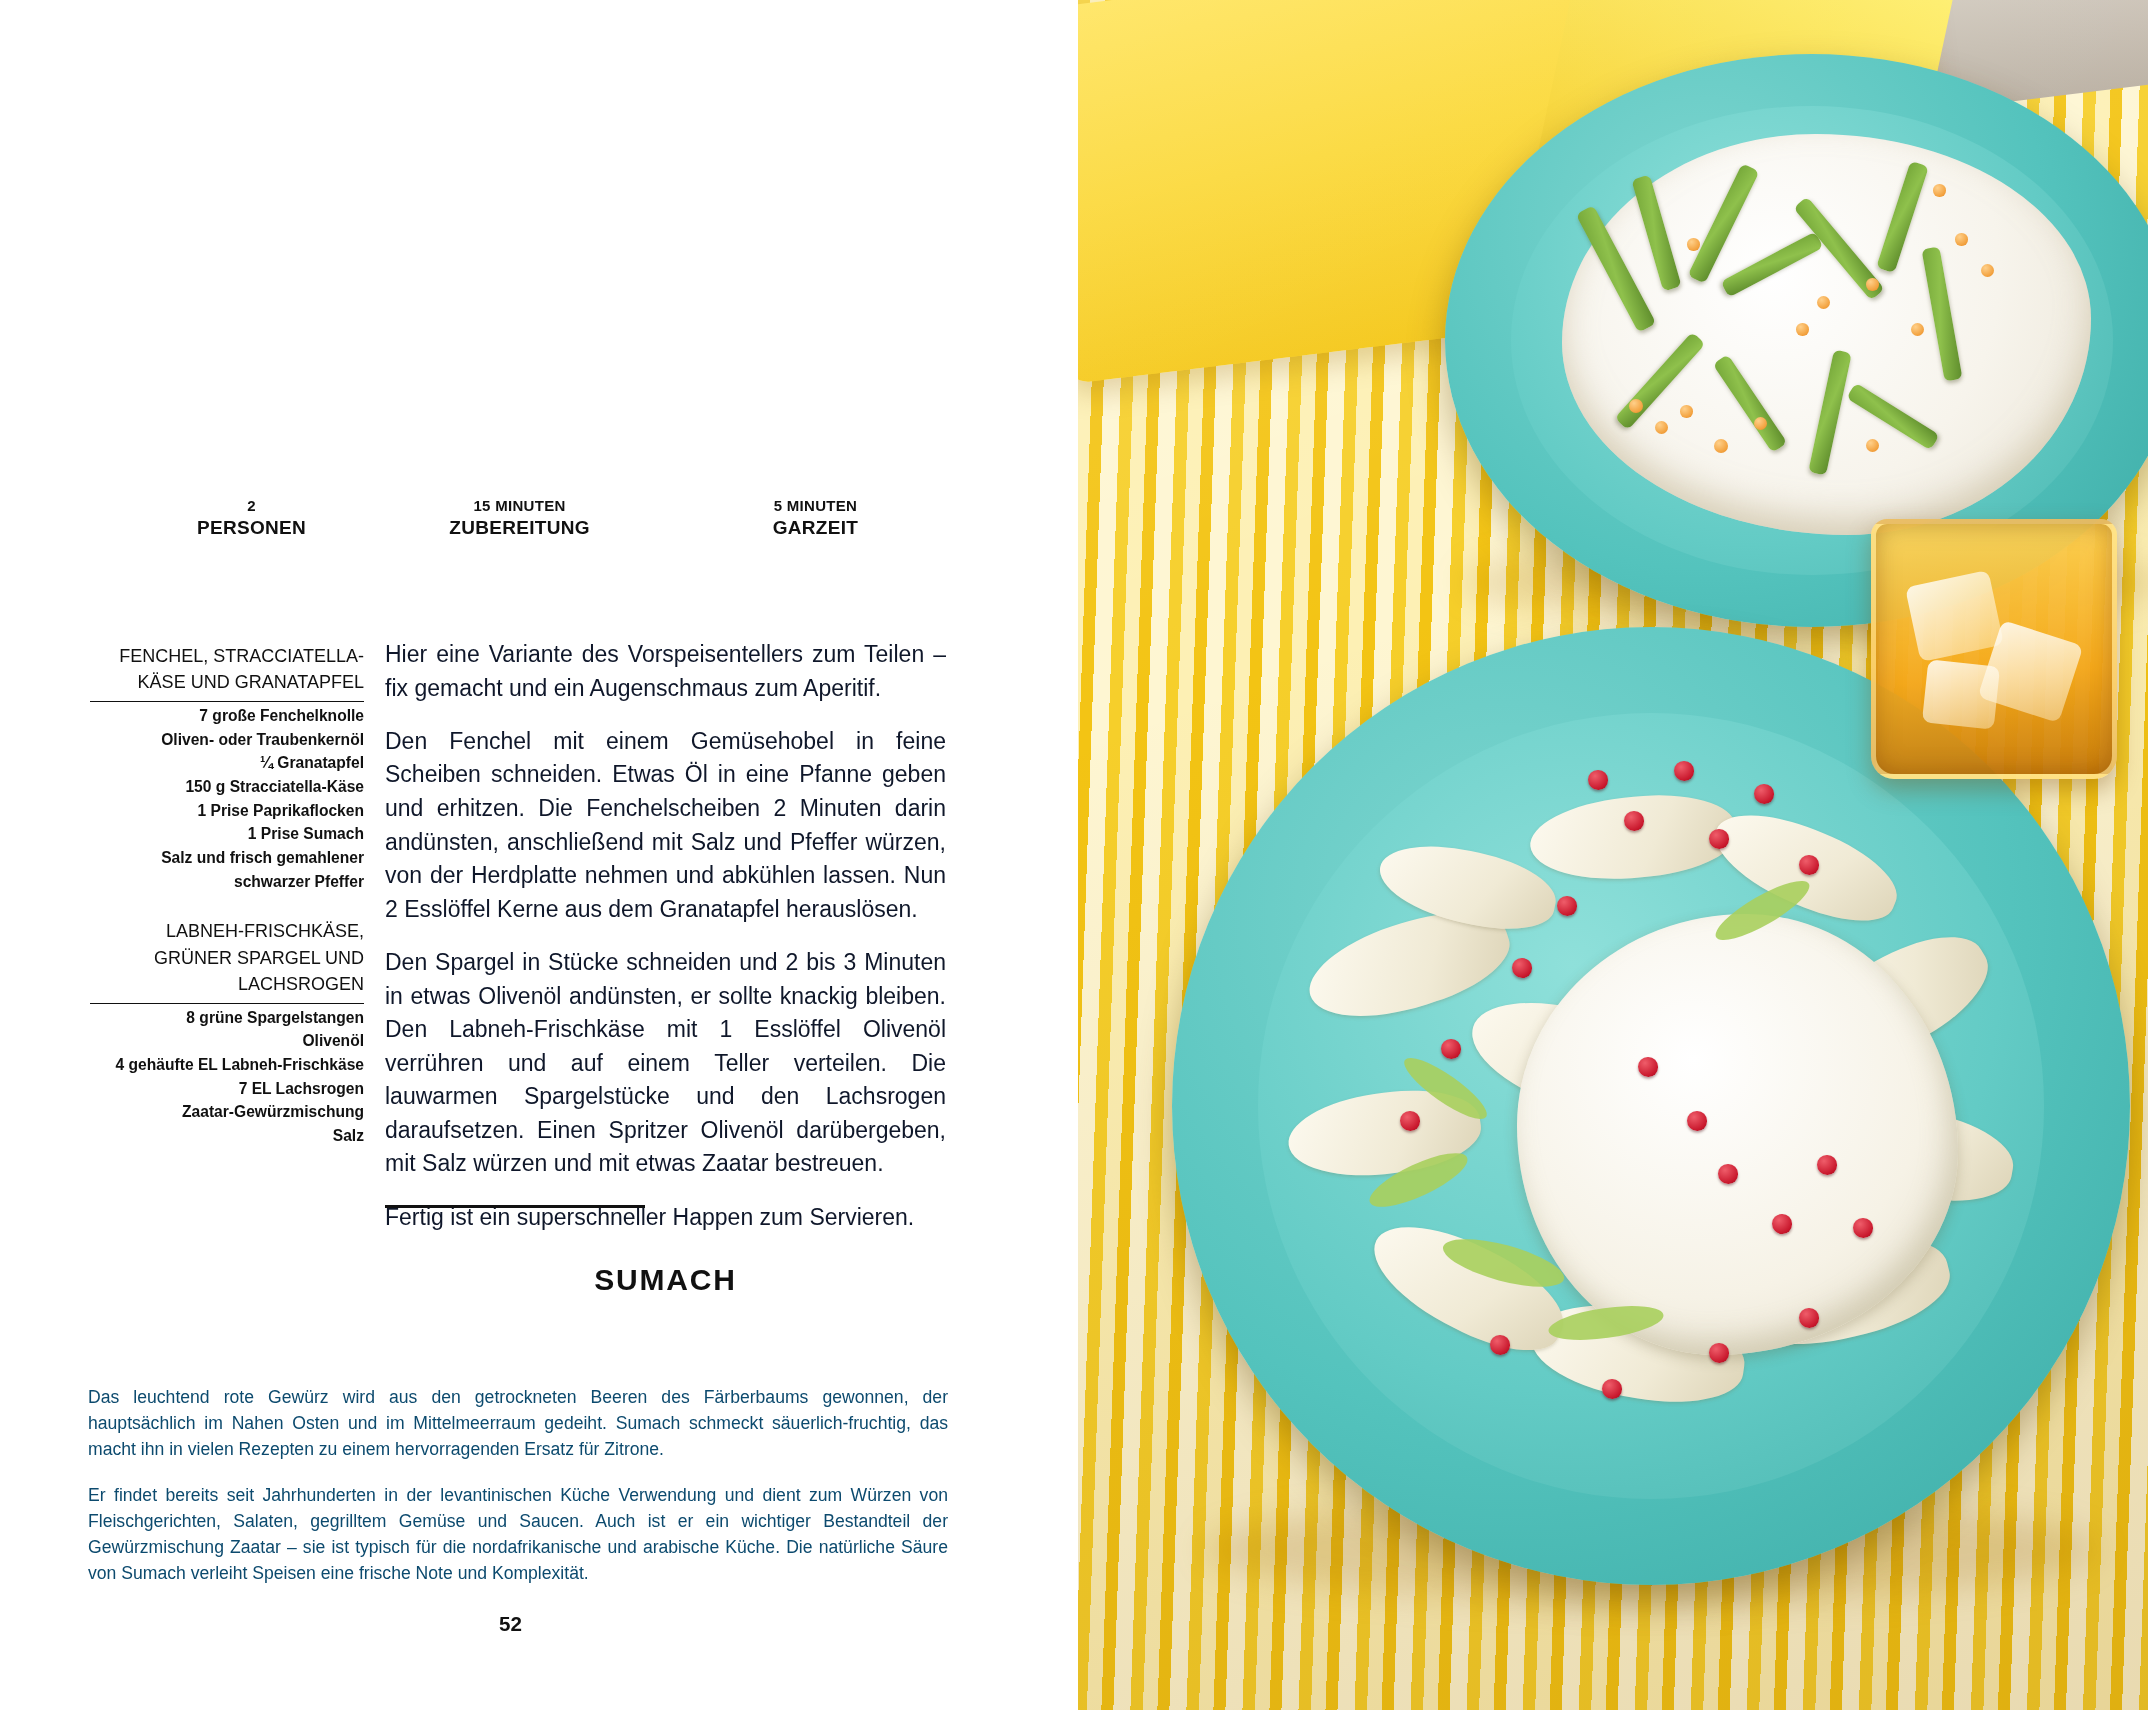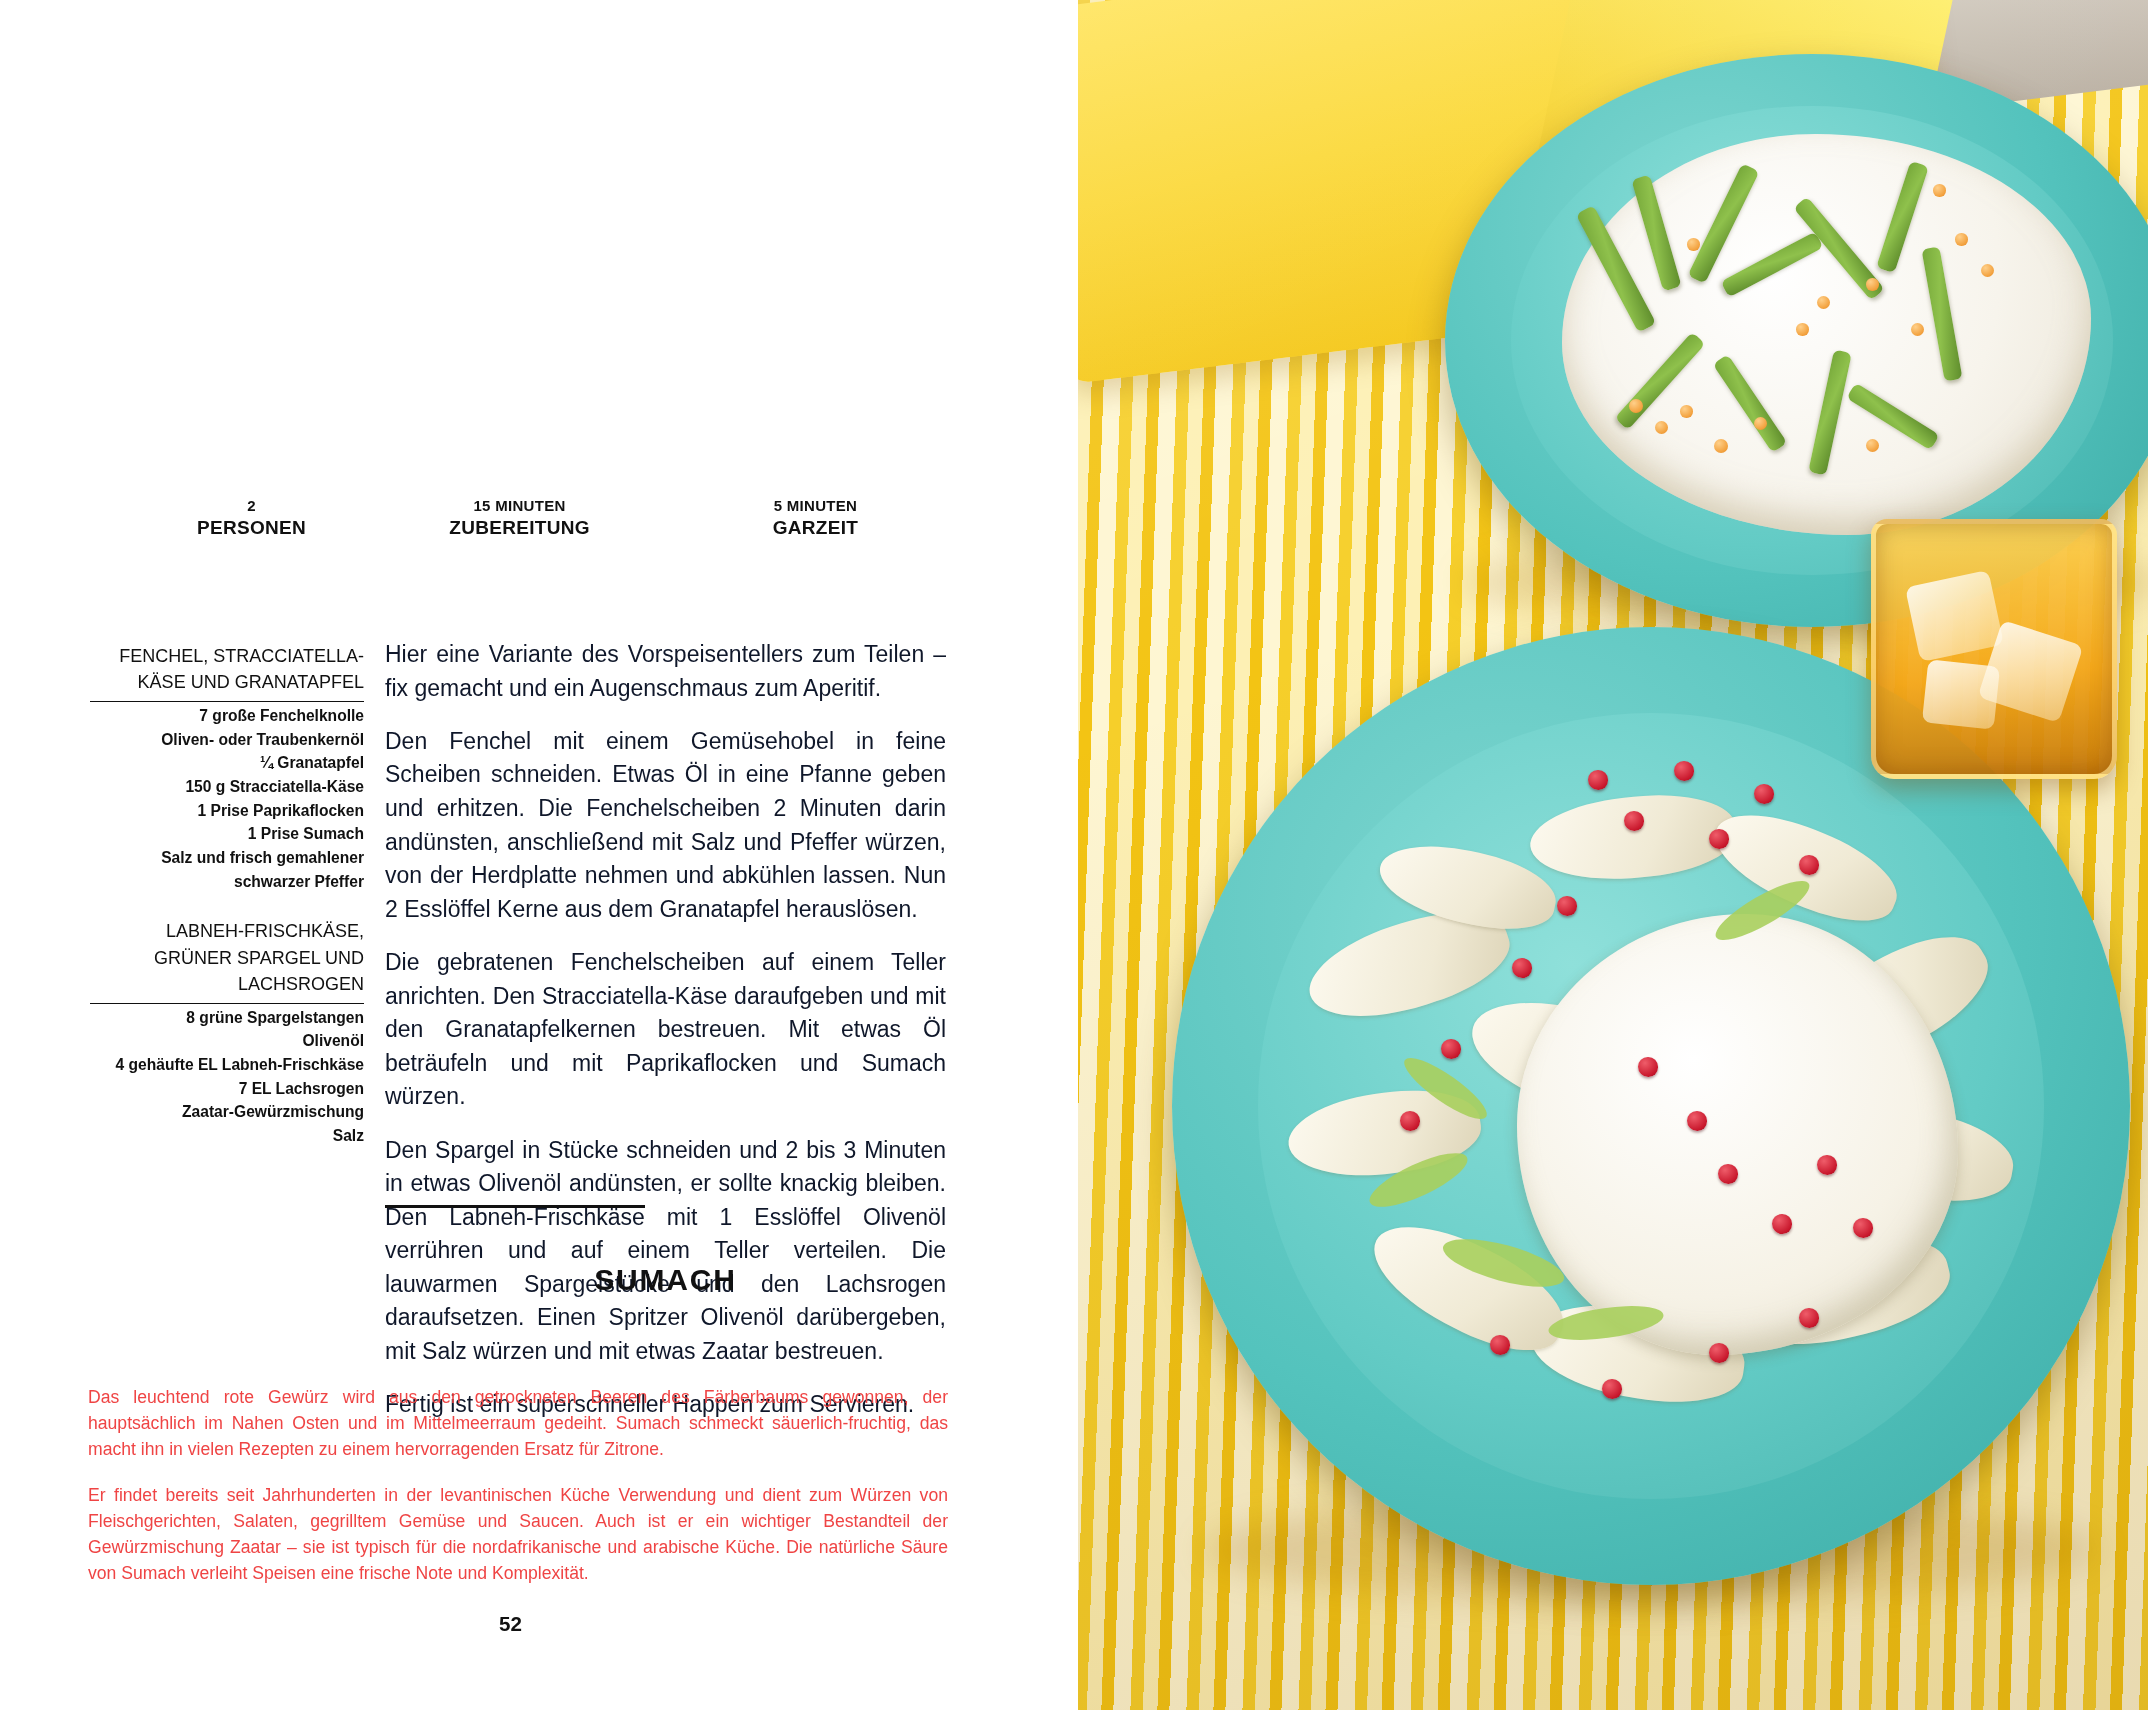--- a/index.html
+++ b/index.html
@@ -148,21 +148,21 @@
     text-align: center;
     text-transform: uppercase;
   }
   .sumach-body {
     position: absolute;
     left: 88px;
     top: 1384px;
     width: 860px;
     font-size: 17.6px;
     line-height: 1.48;
-    color: #ef4444;
+    color: #0c4a6e;
     text-align: justify;
   }
   .sumach-body p { margin: 0 0 19.7px 0; }
   .page-num {
     position: absolute;
     left: 457px;
     top: 1612px;
     width: 107px;
     text-align: center;
     font-size: 20.6px;
@@ -363,21 +363,20 @@
         <span class="ing-item">4 gehäufte EL Labneh-Frischkäse</span>
         <span class="ing-item">7 EL Lachsrogen</span>
         <span class="ing-item">Zaatar-Gewürzmischung</span>
         <span class="ing-item">Salz</span>
       </div>
     </div>
 
     <div class="body-col">
       <p>Hier eine Variante des Vorspeisentellers zum Teilen – fix gemacht und ein Augenschmaus zum Aperitif.</p>
       <p>Den Fenchel mit einem Gemüsehobel in feine Scheiben schneiden. Etwas Öl in eine Pfanne geben und erhitzen. Die Fenchelscheiben 2 Minuten darin andünsten, anschließend mit Salz und Pfeffer würzen, von der Herdplatte nehmen und abkühlen lassen. Nun 2 Esslöffel Kerne aus dem Granatapfel herauslösen.</p>
-      <p>Die gebratenen Fenchelscheiben auf einem Teller anrichten. Den Stracciatella-Käse daraufgeben und mit den Granatapfelkernen bestreuen. Mit etwas Öl beträufeln und mit Paprikaflocken und Sumach würzen.</p>
       <p>Den Spargel in Stücke schneiden und 2 bis 3 Minuten in etwas Olivenöl andünsten, er sollte knackig bleiben. Den Labneh-Frischkäse mit 1 Esslöffel Olivenöl verrühren und auf einem Teller verteilen. Die lauwarmen Spargelstücke und den Lachsrogen daraufsetzen. Einen Spritzer Olivenöl darübergeben, mit Salz würzen und mit etwas Zaatar bestreuen.</p>
       <p>Fertig ist ein superschneller Happen zum Servieren.</p>
     </div>
 
     <div class="rule"></div>
 
     <div class="sumach-head">SUMACH</div>
 
     <div class="sumach-body">
       <p>Das leuchtend rote Gewürz wird aus den getrockneten Beeren des Färberbaums gewonnen, der hauptsächlich im Nahen Osten und im Mittelmeerraum gedeiht. Sumach schmeckt säuerlich-fruchtig, das macht ihn in vielen Rezepten zu einem hervorragenden Ersatz für Zitrone.</p>

